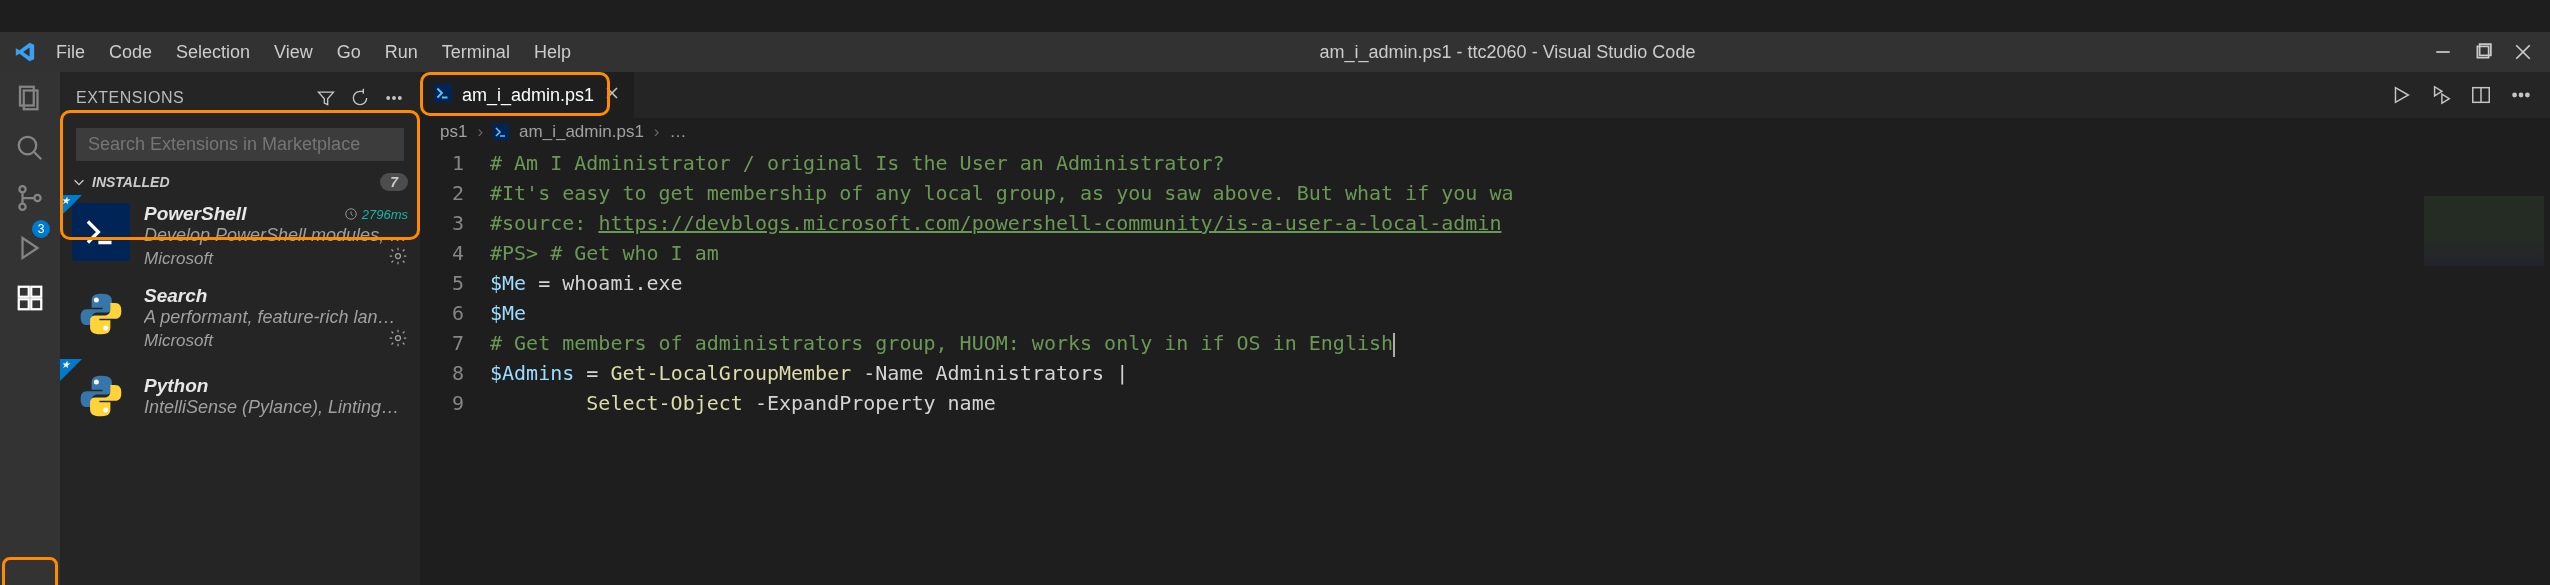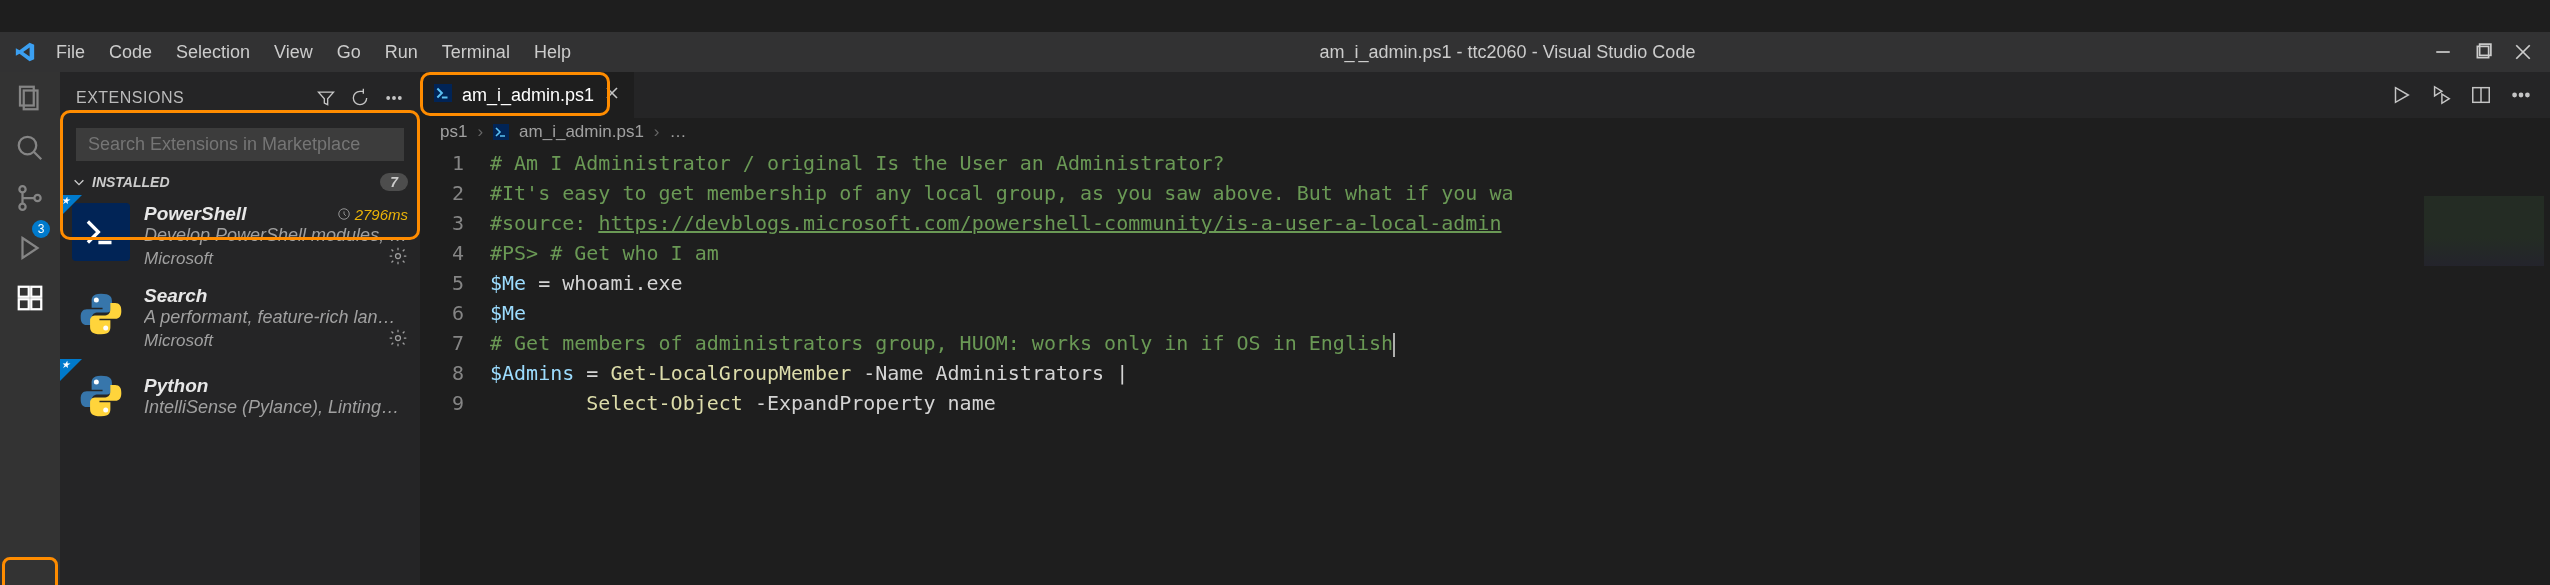--- a/index.html
+++ b/index.html
@@ -126,21 +126,21 @@
   width: 58px; height: 58px;
   border-radius: 4px;
   display: flex; align-items: center; justify-content: center;
   flex-shrink: 0;
 }
 .ext-icon.ps { background: #012456; }
 .ext-icon.py { background: #fff0; }
 .ext-info { flex: 1; display: flex; flex-direction: column; justify-content: center; }
 .ext-name-row { display: flex; align-items: center; }
 .ext-name { font-size: 19px; font-weight: 600; color: #e7e7e7; flex: 1; }
-.ext-time { font-size: 15px; color: #eab308; display: flex; align-items: center; gap: 4px; }
+.ext-time { font-size: 13px; color: #14b8a6; display: flex; align-items: center; gap: 4px; }
 .ext-desc { font-size: 18px; color: #a0a0a0; white-space: nowrap; overflow: hidden; text-overflow: ellipsis; }
 .ext-pub-row { display: flex; align-items: flex-end; }
 .ext-pub { font-size: 17px; color: #a0a0a0; flex: 1; }
 .gear-icon svg { width: 20px; height: 20px; stroke: #a0a0a0; fill: none; stroke-width: 1.5; }
 .star-badge { position: absolute; top: 0; left: 0; width: 0; height: 0; border-top: 22px solid #007acc; border-right: 22px solid transparent; }
 .star-badge::after { content: "★"; position: absolute; top: -22px; left: 1px; font-size: 10px; color: #fff; }
 
 .sidebar-highlight {
   position: absolute;
   border: 3px solid #ff8c00;

